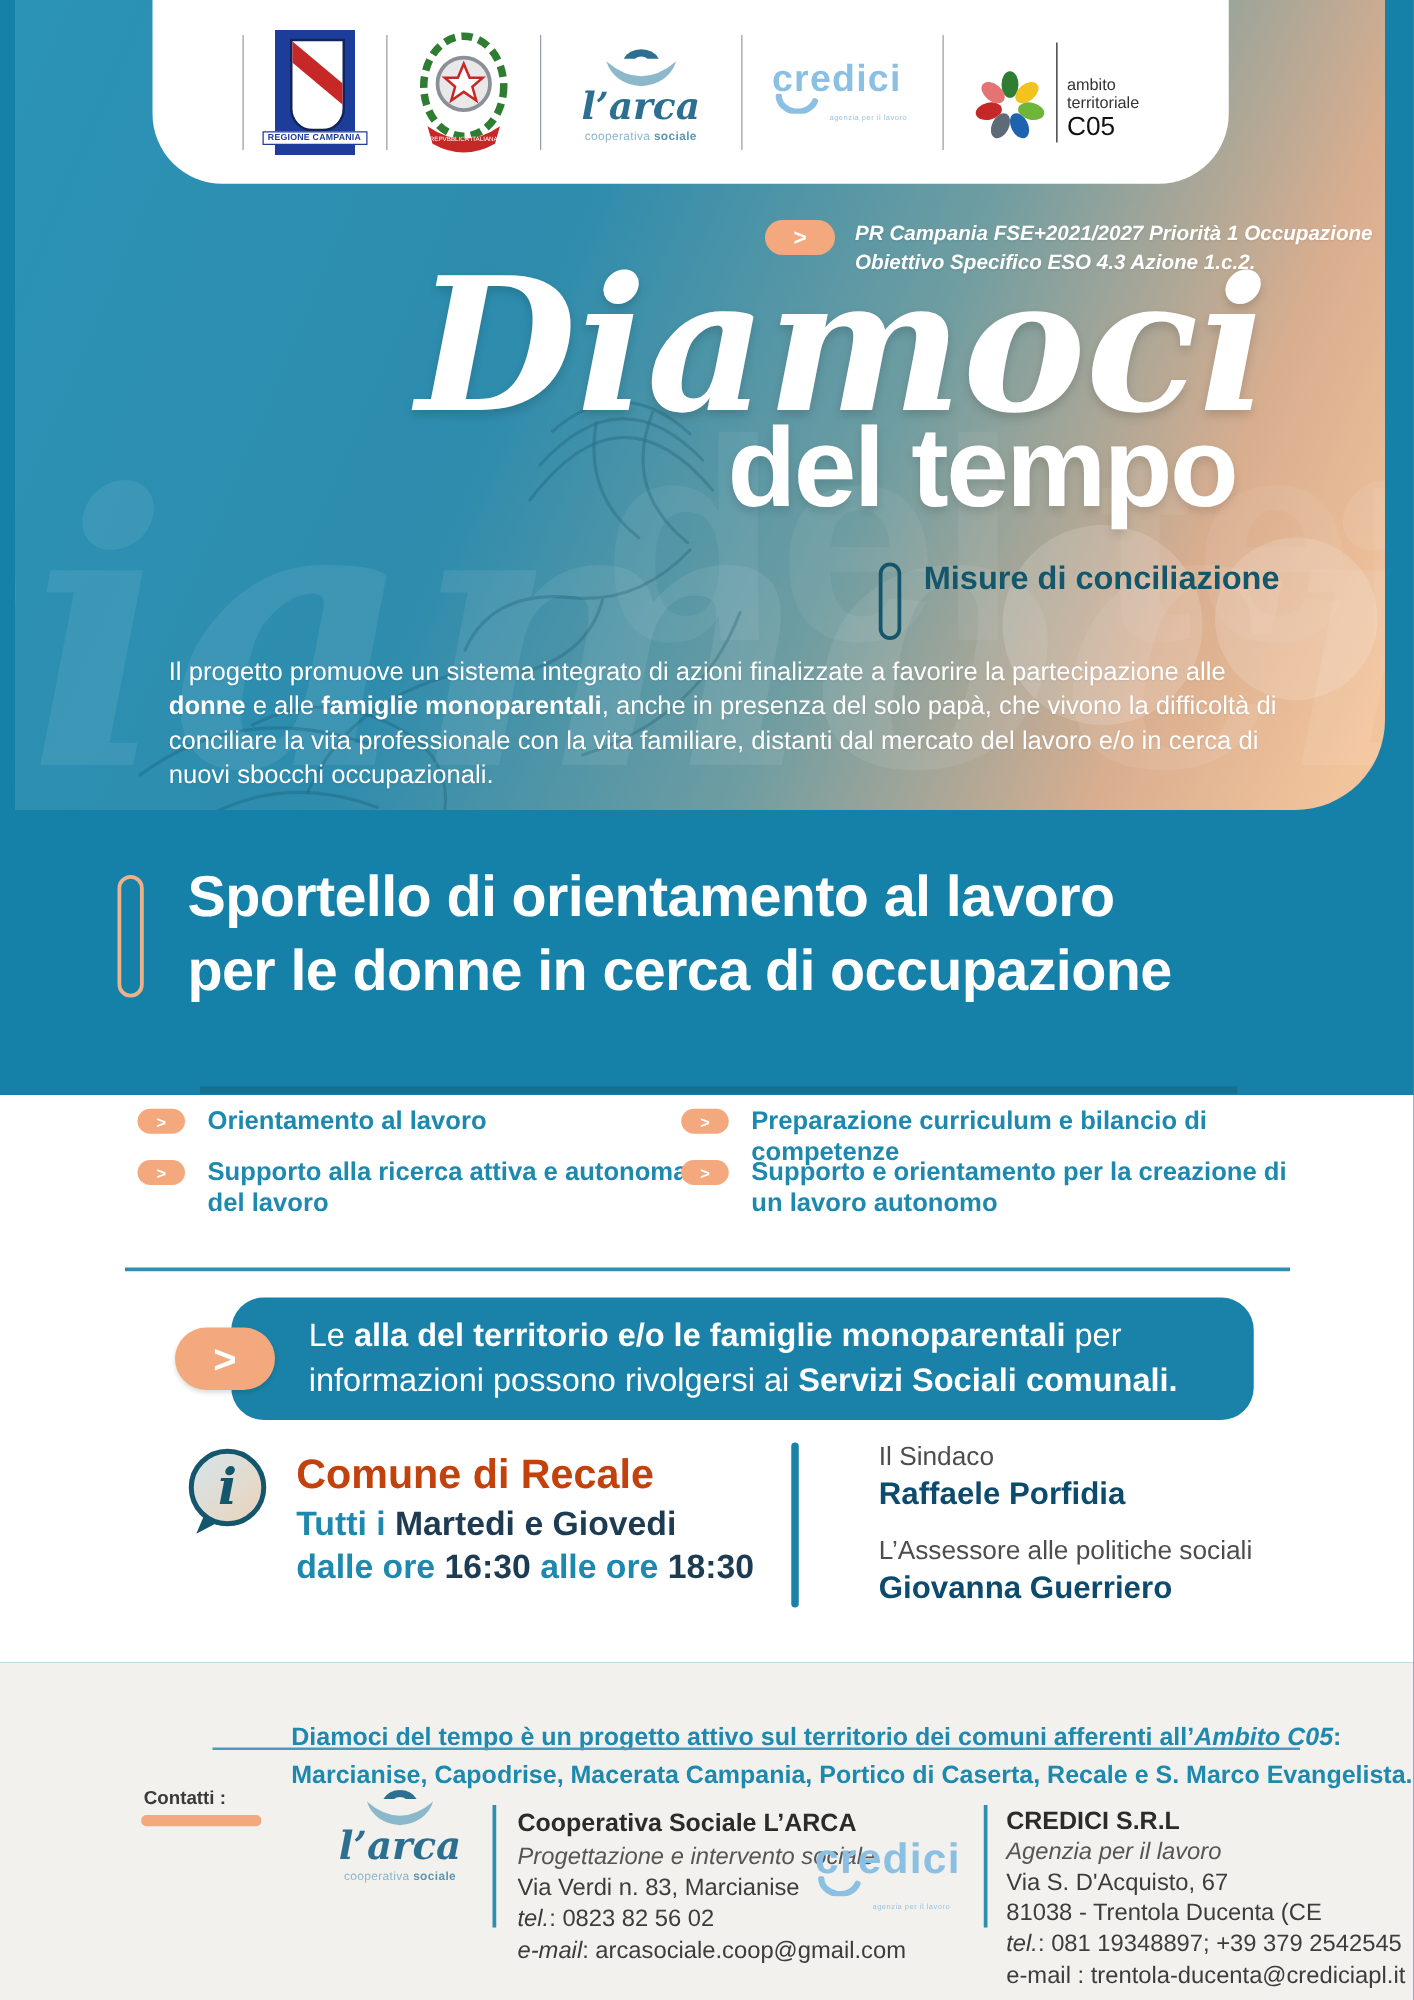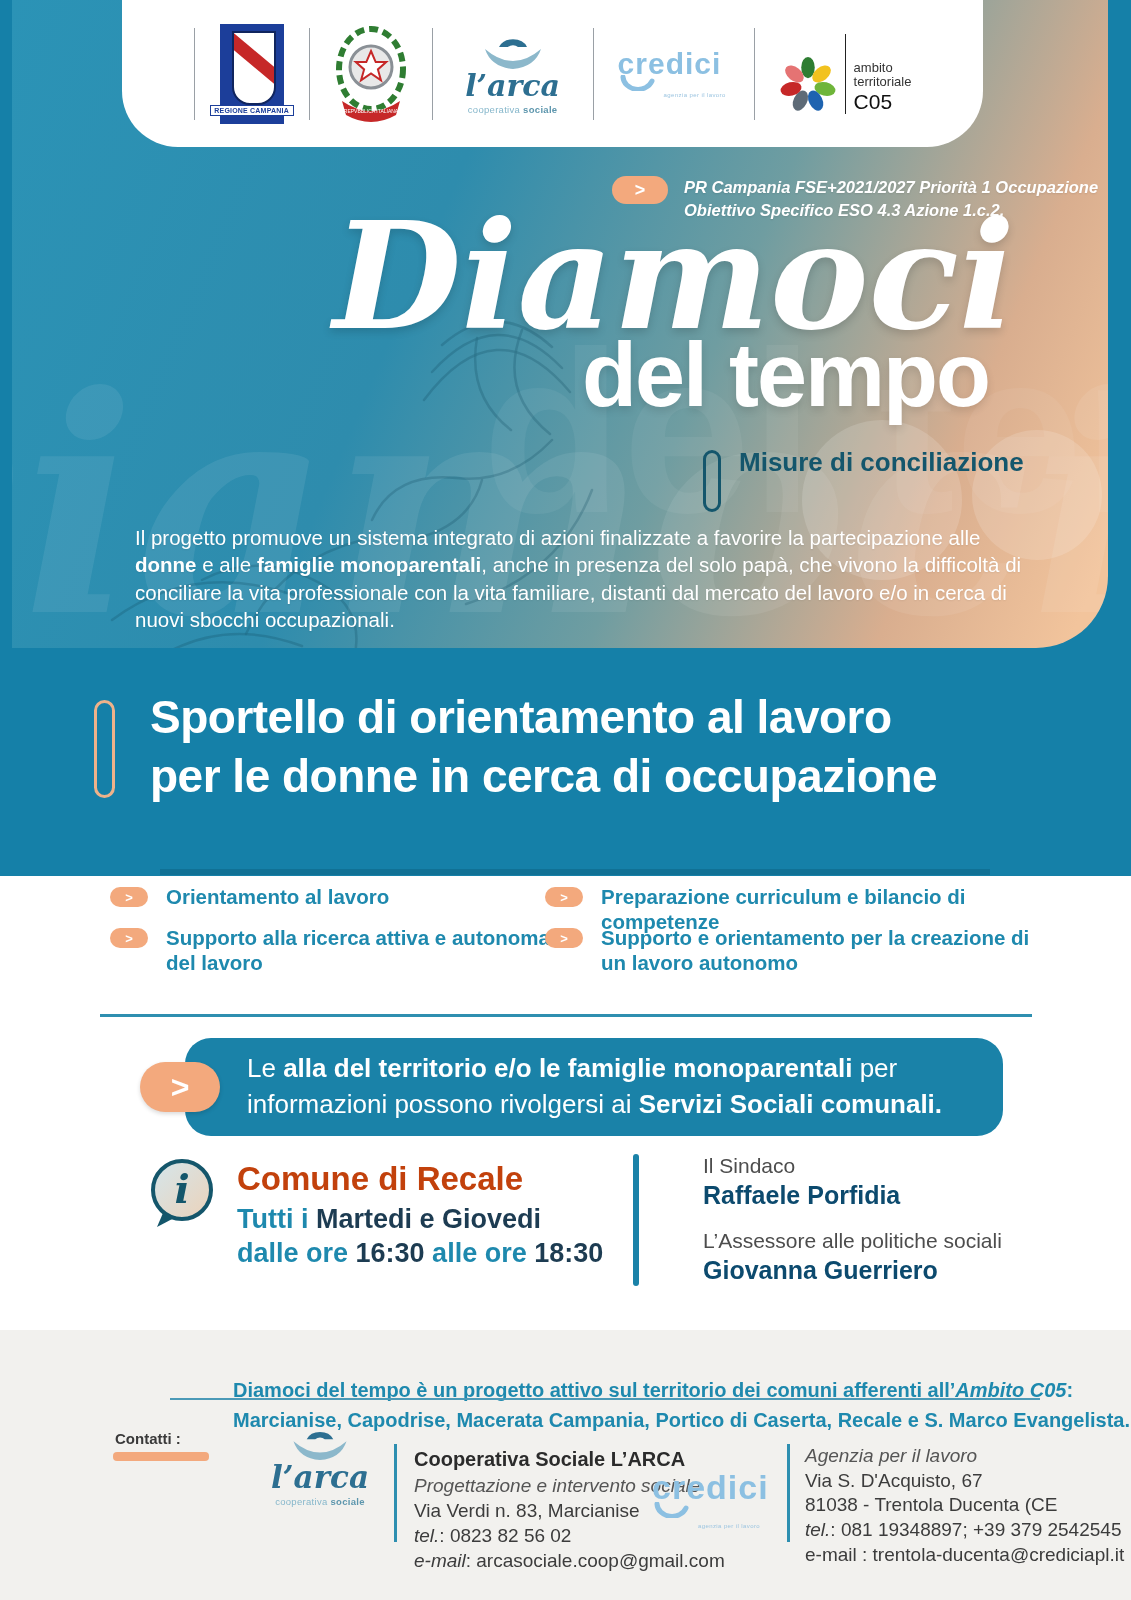--- a/index.html
+++ b/index.html
@@ -327,20 +327,21 @@
       <div class="credici-name">credici</div>
       <svg class="credici-smile" width="40" height="16" viewBox="0 0 40 16">
         <path d="M3 2 A15 13 0 0 0 32 6" stroke="#8cc0e2" stroke-width="5" fill="none" stroke-linecap="round"></path>
       </svg>
       <div class="credici-tag">agenzia per il lavoro</div>
     </div>
 
     <div class="f-vline f2"></div>
 
     <div class="f-credici-details">
+      <div class="fd-name">CREDICI S.R.L</div>
       <div class="fd-tag">Agenzia per il lavoro</div>
       <div>Via S. D'Acquisto, 67</div>
       <div>81038 - Trentola Ducenta (CE</div>
       <div><i>tel.</i><span>: 081 19348897; +39 379 2542545</span></div>
       <div><span>e-mail</span><span> : trentola-ducenta@crediciapl.it</span></div>
     </div>
   </div>
 
 </div>
 

